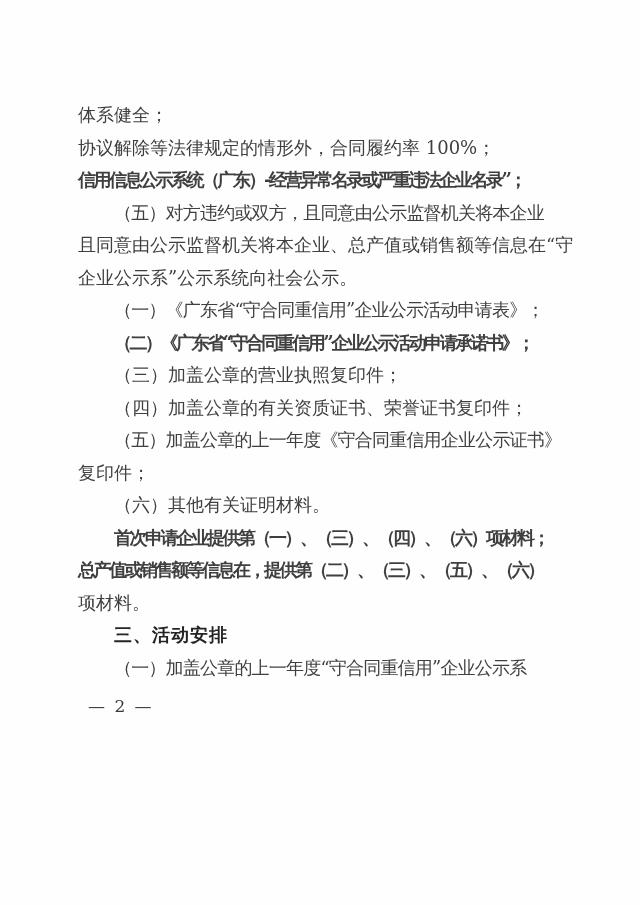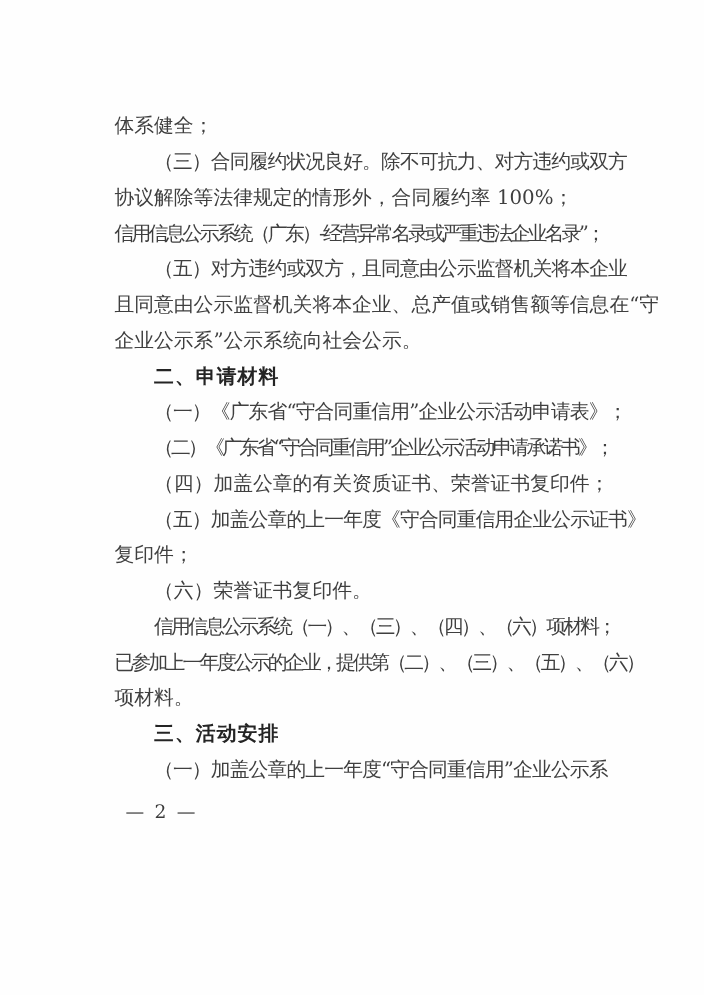--- a/index.html
+++ b/index.html
@@ -16,33 +16,32 @@
     height: 905px;
     background: #fefefe;
     font-family: "DejaVu Serif", "Liberation Serif", serif;
     color: #3f3f3f;
   }
   .content {
     position: absolute;
     left: 78px;
     top: 99px;
     width: 484px;
-    margin-left: 26px;
   }
   .ln {
     font-size: 18px;
     line-height: 32.5px;
     height: 32.5px;
     white-space: nowrap;
     color: #3f3f3f;
     letter-spacing: 0px;
   }
   .indent { text-indent: 36px; }
   .t1 { letter-spacing: -0.8px; }
-  .t2 { letter-spacing: -2.5px; }
+  .t2 { letter-spacing: -2.5px; font-weight: bold; }
   .hd {
     font-weight: bold;
     font-family: "DejaVu Sans", "Liberation Sans", sans-serif;
     color: #242424;
     letter-spacing: 1px;
   }
   .pgnum {
     margin-top: 7px;
     padding-left: 10px;
     font-size: 17px;
@@ -50,33 +49,32 @@
     color: #3a3a3a;
     letter-spacing: 2px;
   }
 </style>
 </head>
 <body>
 
 <div class="page">
   <div class="content">
     <div class="ln">体系健全；</div>
-    <div class="ln indent t1">（三）合同履约状况良好。除不可抗力、对方违约或双方</div>
     <div class="ln">协议解除等法律规定的情形外，合同履约率 100%；</div>
     <div class="ln t2">信用信息公示系统（广东）-经营异常名录或严重违法企业名录”；</div>
     <div class="ln indent t1">（五）对方违约或双方，且同意由公示监督机关将本企业</div>
     <div class="ln">且同意由公示监督机关将本企业、总产值或销售额等信息在“守</div>
     <div class="ln">企业公示系”公示系统向社会公示。</div>
-    <div class="ln indent hd">二、申请材料</div>
     <div class="ln indent t1">（一）《广东省“守合同重信用”企业公示活动申请表》；</div>
     <div class="ln indent t2">（二）《广东省“守合同重信用”企业公示活动申请承诺书》；</div>
+    <div class="ln indent">（三）加盖公章的营业执照复印件；</div>
     <div class="ln indent">（四）加盖公章的有关资质证书、荣誉证书复印件；</div>
     <div class="ln indent t1">（五）加盖公章的上一年度《守合同重信用企业公示证书》</div>
     <div class="ln">复印件；</div>
-    <div class="ln indent">（六）荣誉证书复印件。</div>
-    <div class="ln indent t2">信用信息公示系统（一）、（三）、（四）、（六）项材料；</div>
-    <div class="ln t2">已参加上一年度公示的企业，提供第（二）、（三）、（五）、（六）</div>
+    <div class="ln indent">（六）其他有关证明材料。</div>
+    <div class="ln indent t2">首次申请企业提供第（一）、（三）、（四）、（六）项材料；</div>
+    <div class="ln t2">总产值或销售额等信息在，提供第（二）、（三）、（五）、（六）</div>
     <div class="ln">项材料。</div>
     <div class="ln indent hd">三、活动安排</div>
     <div class="ln indent t1">（一）加盖公章的上一年度“守合同重信用”企业公示系</div>
     <div class="pgnum">— 2 —</div>
   </div>
 </div>
 
 </body></html>

